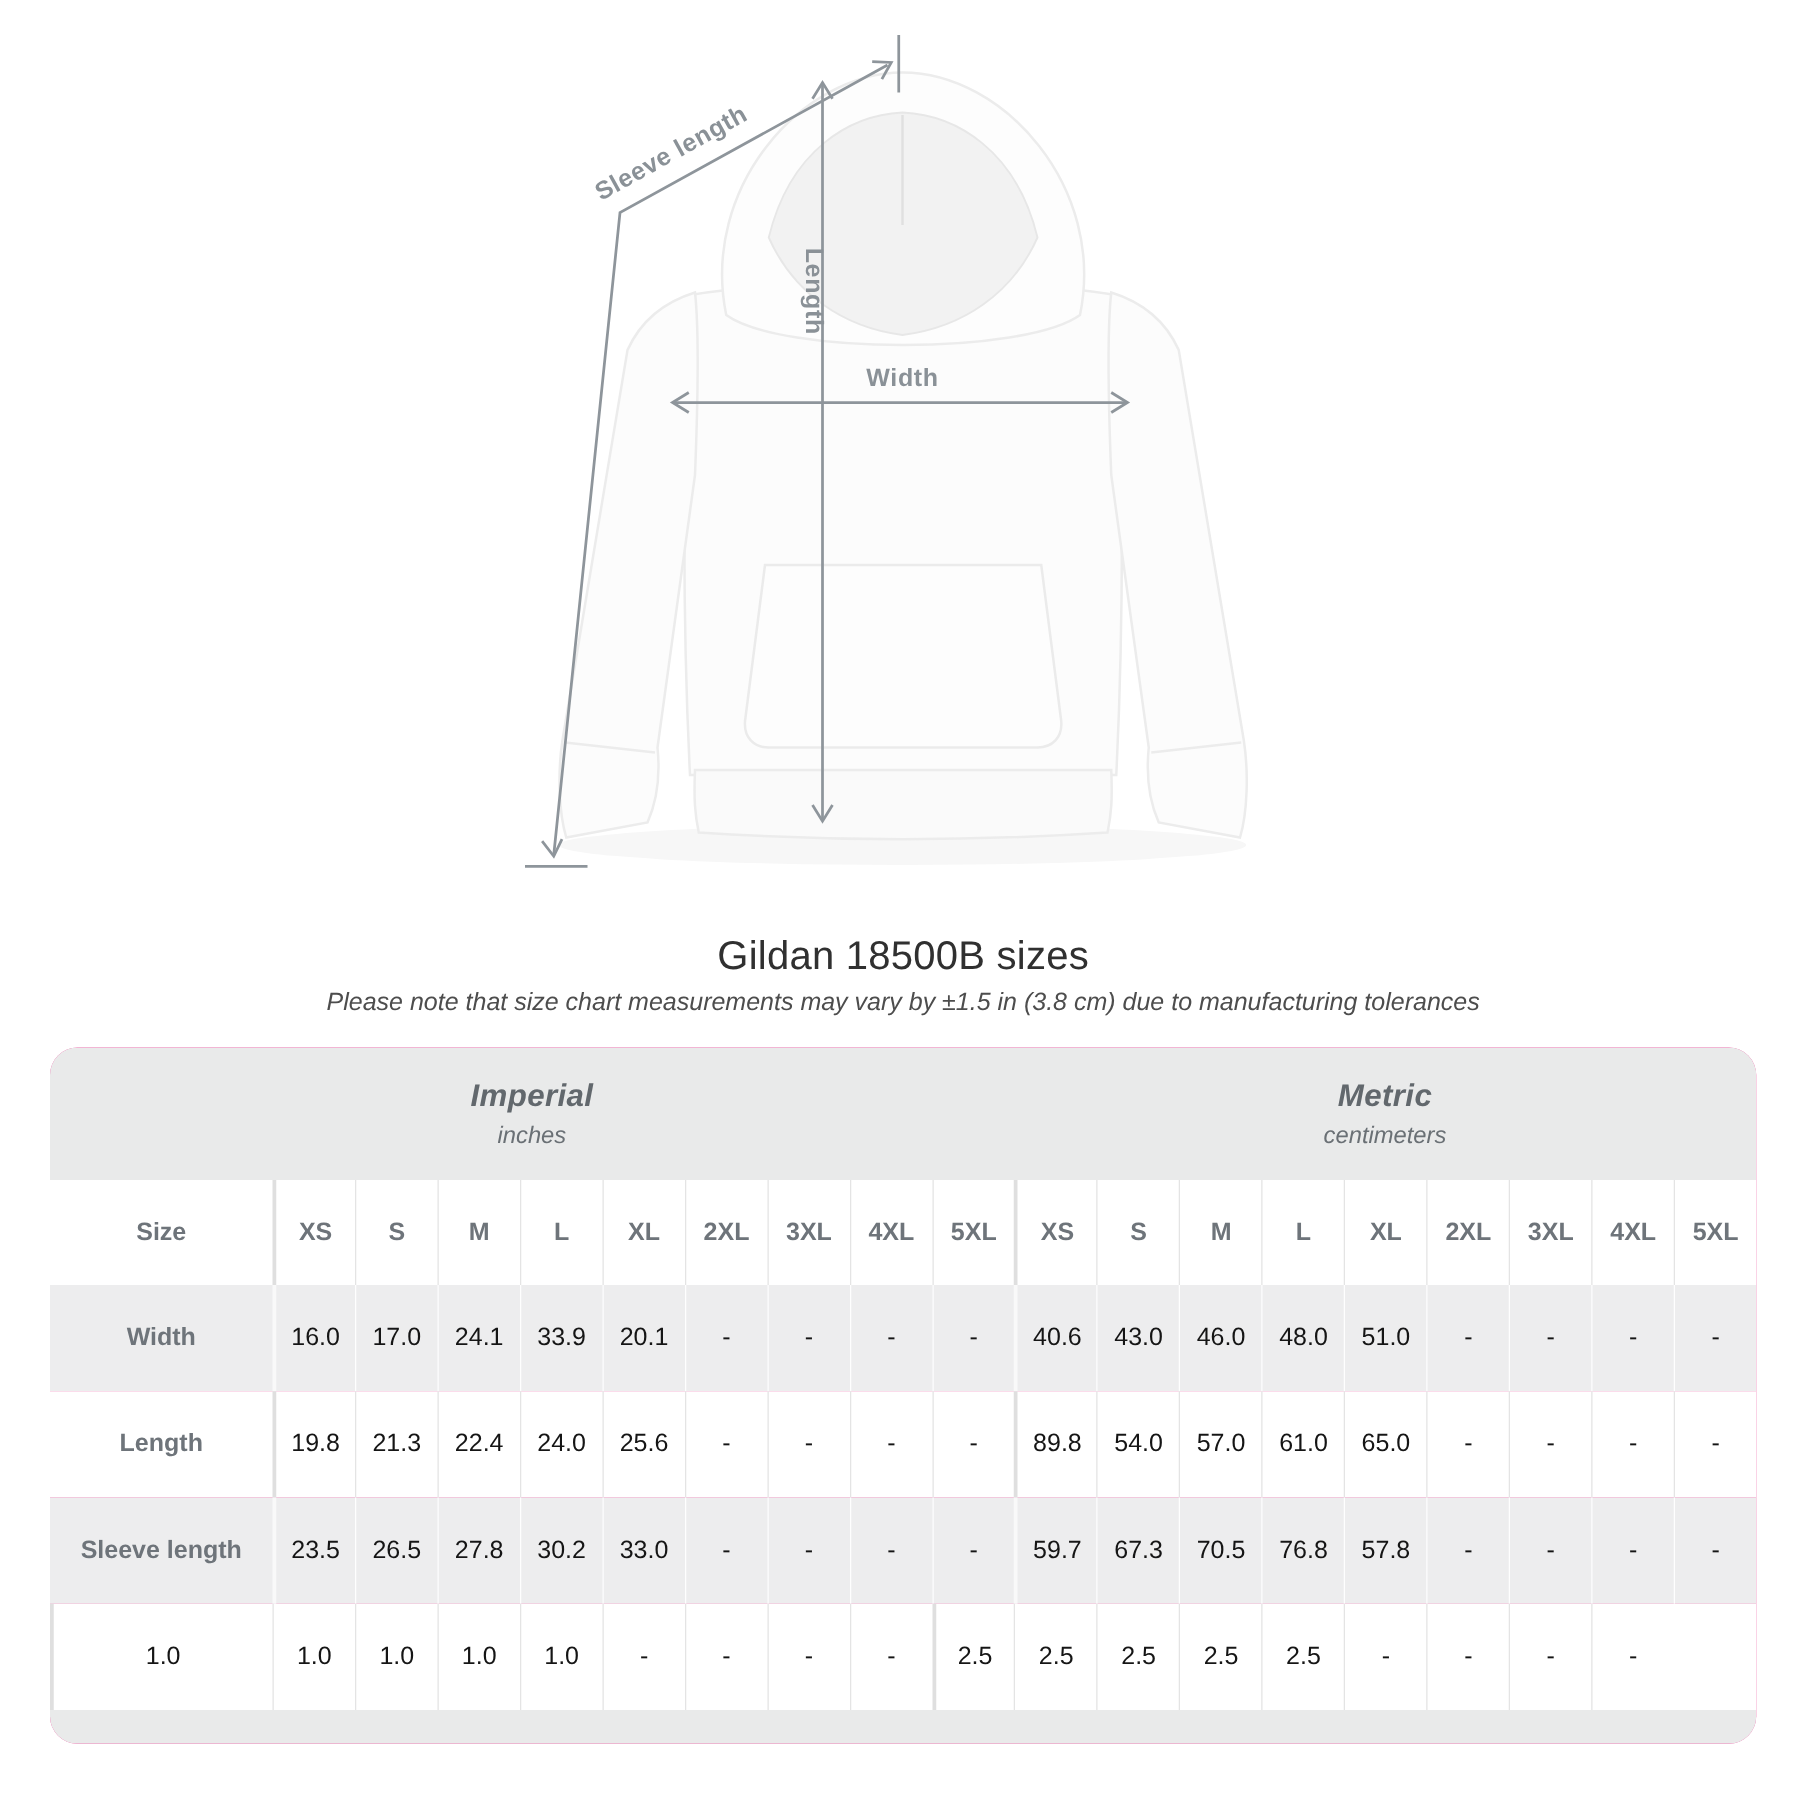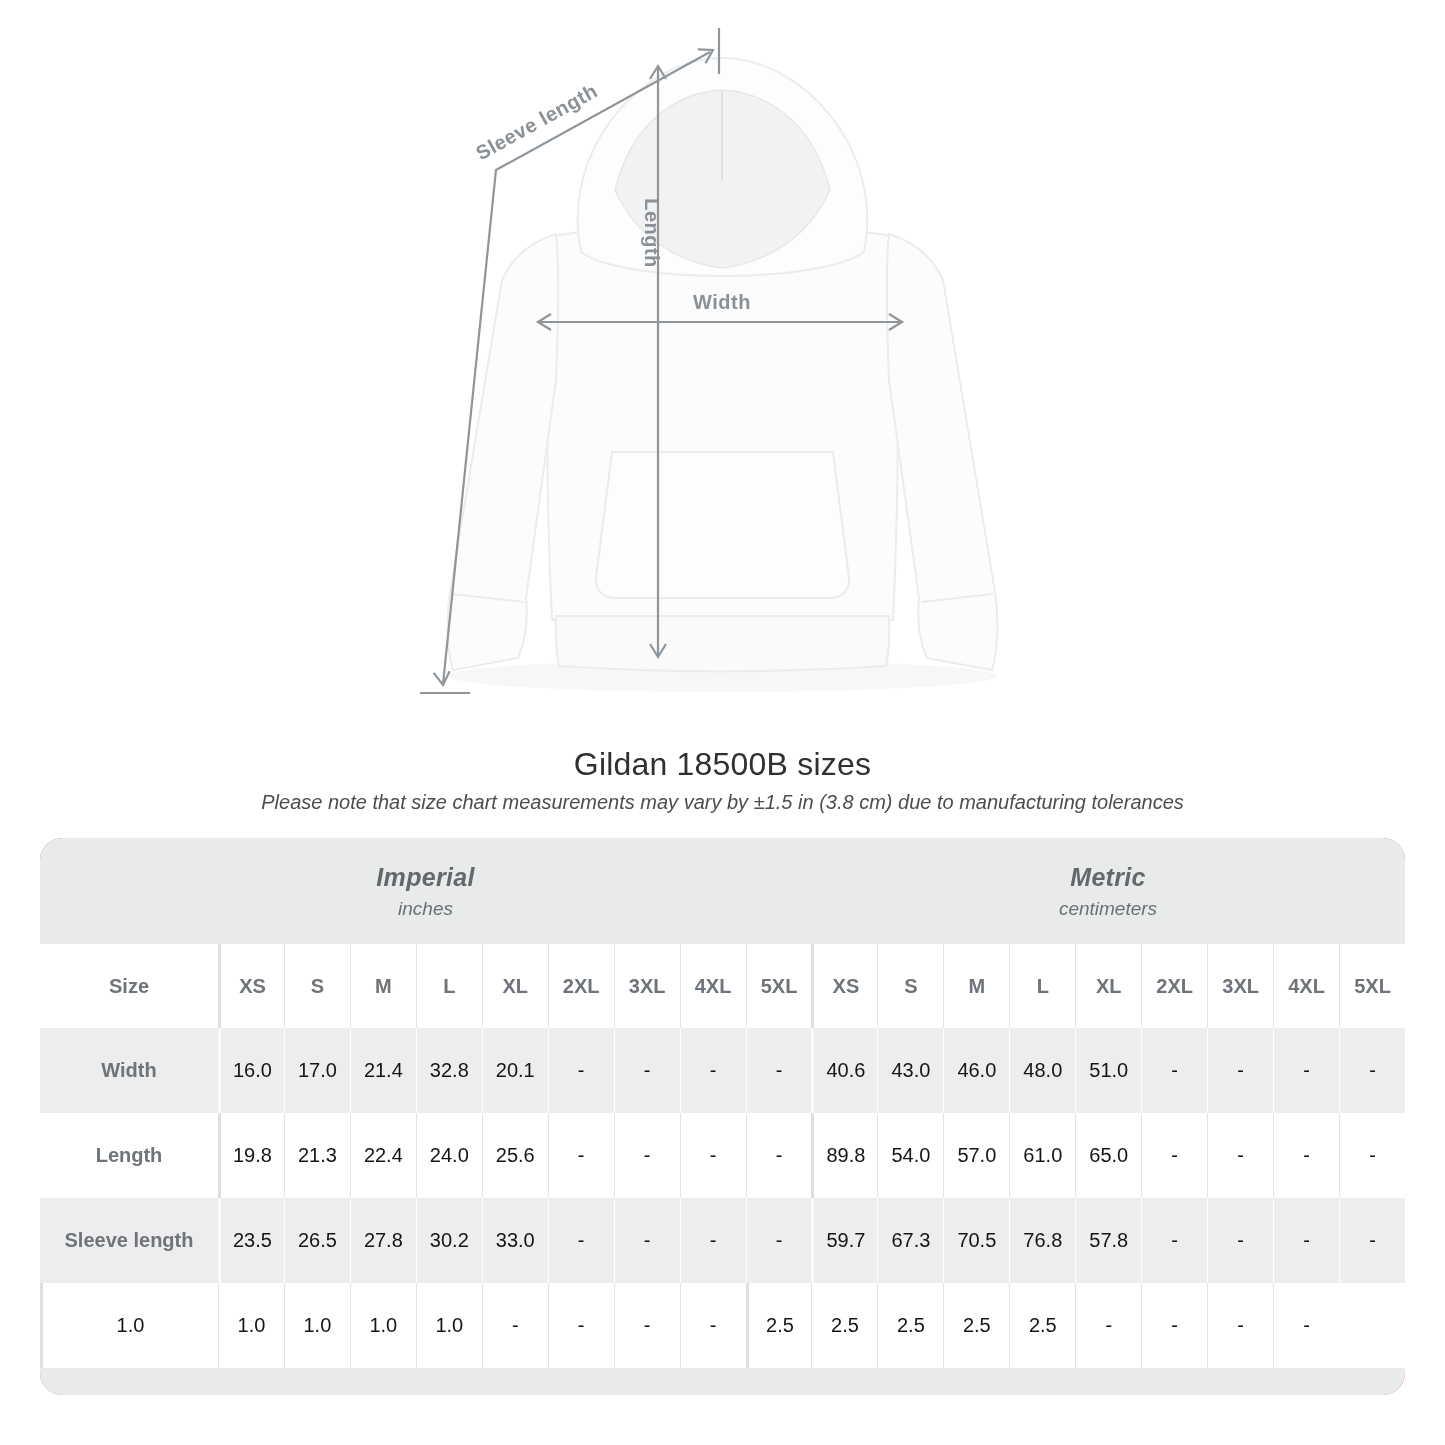--- a/index.html
+++ b/index.html
@@ -120,22 +120,22 @@
       <div class="cell hdr">2XL</div>
       <div class="cell hdr">3XL</div>
       <div class="cell hdr">4XL</div>
       <div class="cell hdr">5XL</div>
     </div>
 
     <div class="trow r-gray">
       <div class="cell lbl">Width</div>
       <div class="cell sep">16.0</div>
       <div class="cell">17.0</div>
-      <div class="cell">21.4</div>
-      <div class="cell">32.8</div>
+      <div class="cell">24.1</div>
+      <div class="cell">33.9</div>
       <div class="cell">20.1</div>
       <div class="cell">-</div>
       <div class="cell">-</div>
       <div class="cell">-</div>
       <div class="cell">-</div>
       <div class="cell sep">40.6</div>
       <div class="cell">43.0</div>
       <div class="cell">46.0</div>
       <div class="cell">48.0</div>
       <div class="cell">51.0</div>

